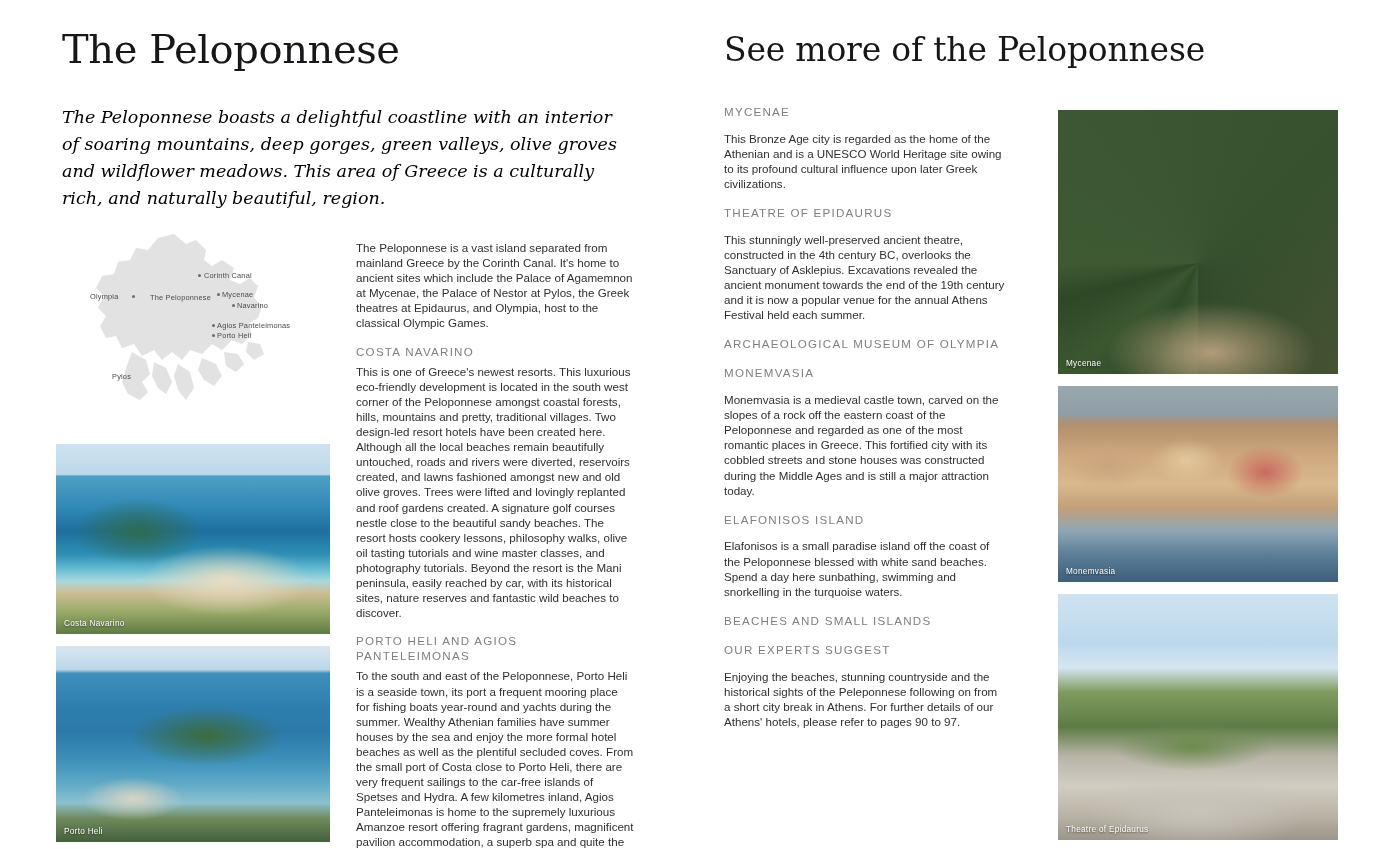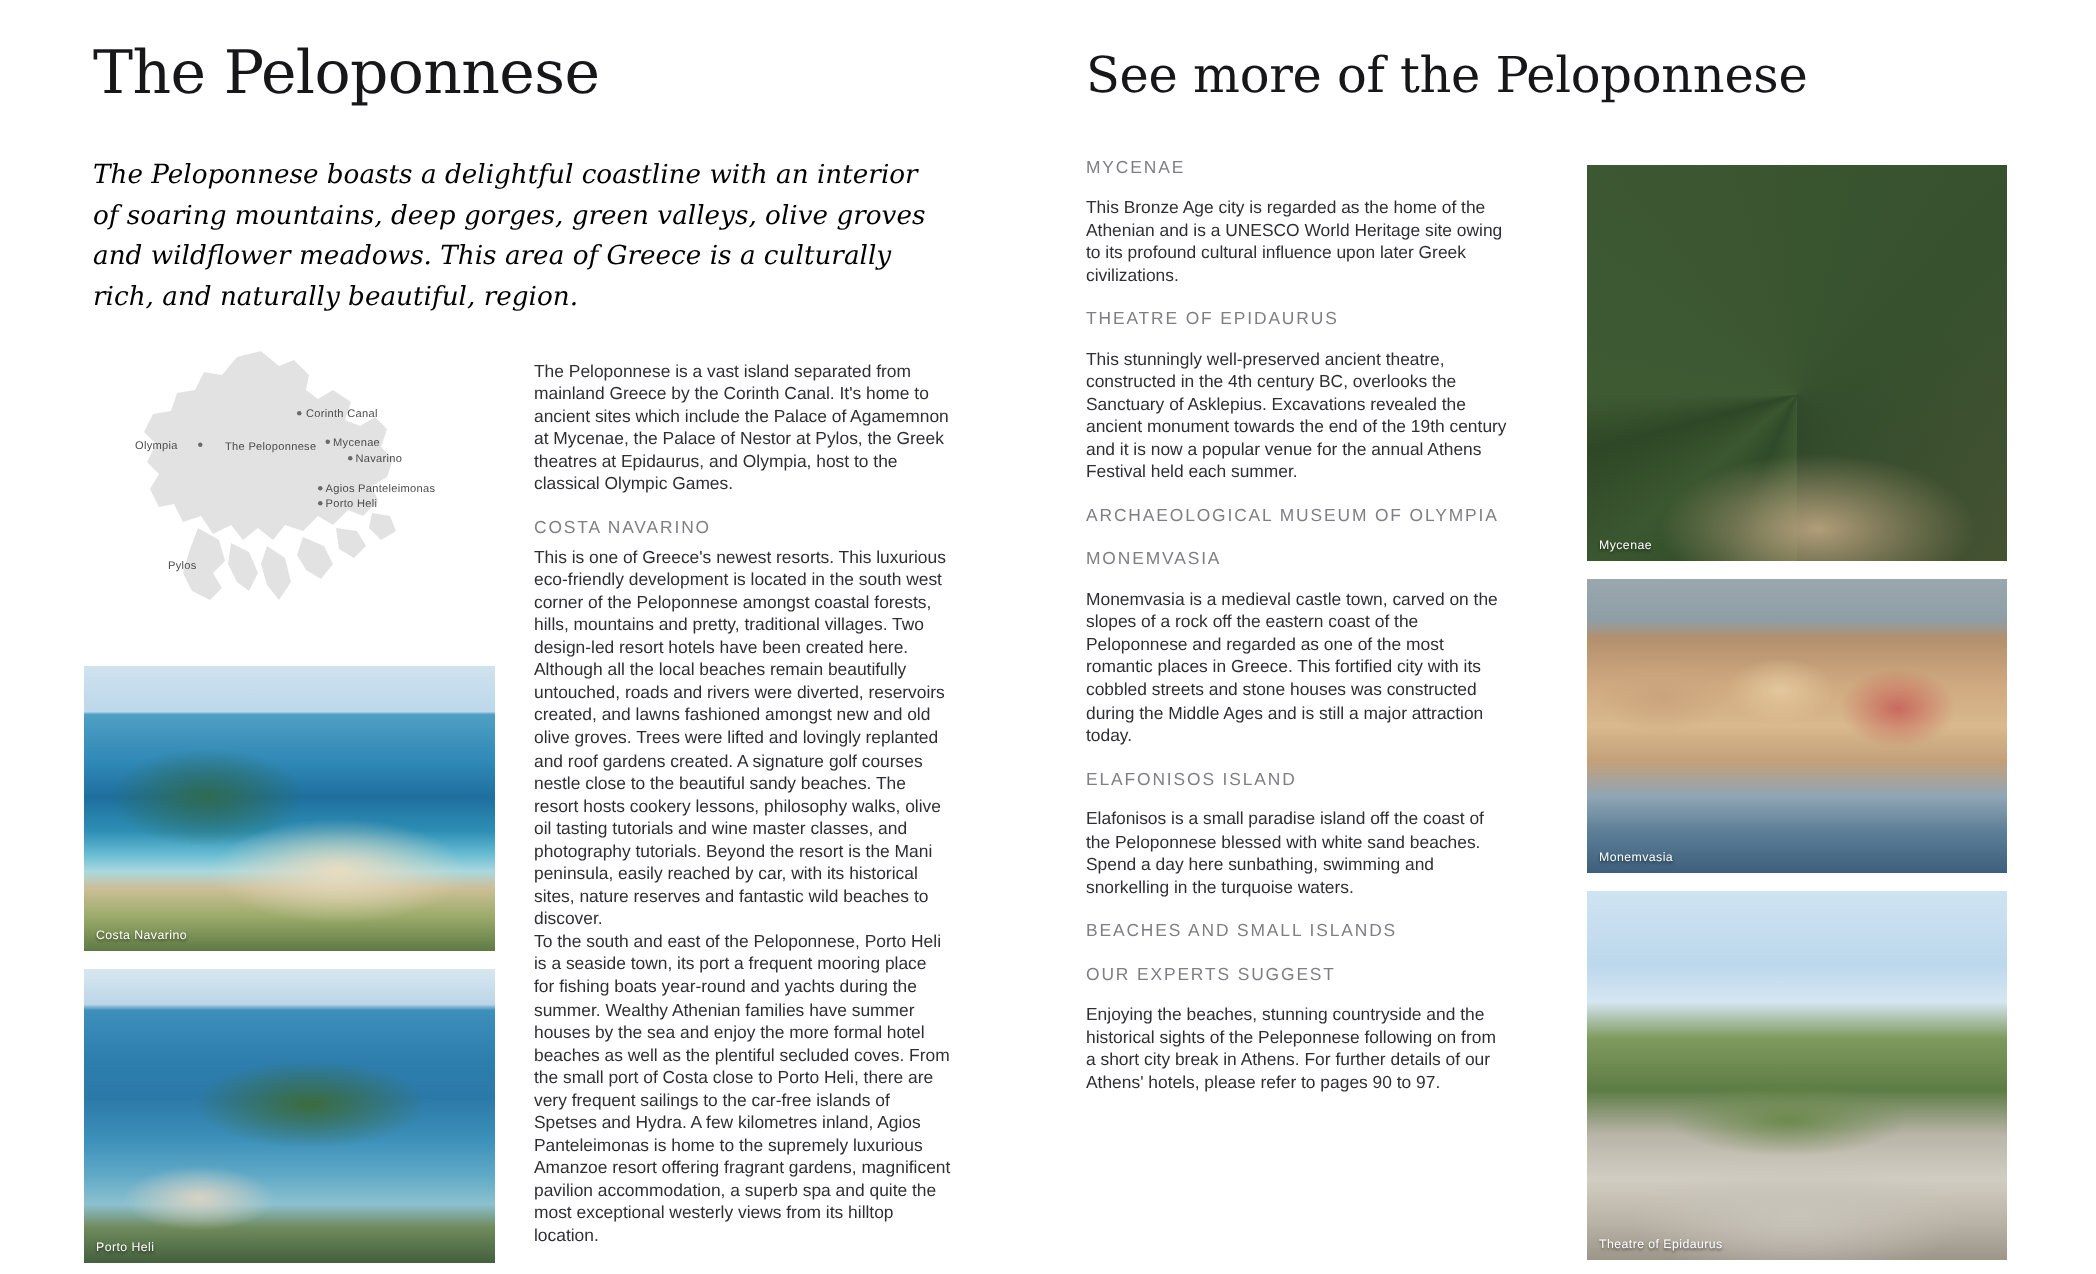--- a/index.html
+++ b/index.html
@@ -231,20 +231,21 @@
 
     <span class="map-label" style="left:50px; top:140px;">Pylos</span>
   </div>
 
   <div class="body-col">
     <p>The Peloponnese is a vast island separated from mainland Greece by the Corinth Canal. It's home to ancient sites which include the Palace of Agamemnon at Mycenae, the Palace of Nestor at Pylos, the Greek theatres at Epidaurus, and Olympia, host to the classical Olympic Games.</p>
 
     <div class="subhead">COSTA NAVARINO</div>
     <p>This is one of Greece's newest resorts. This luxurious eco-friendly development is located in the south west corner of the Peloponnese amongst coastal forests, hills, mountains and pretty, traditional villages. Two design-led resort hotels have been created here. Although all the local beaches remain beautifully untouched, roads and rivers were diverted, reservoirs created, and lawns fashioned amongst new and old olive groves. Trees were lifted and lovingly replanted and roof gardens created. A signature golf courses nestle close to the beautiful sandy beaches. The resort hosts cookery lessons, philosophy walks, olive oil tasting tutorials and wine master classes, and photography tutorials. Beyond the resort is the Mani peninsula, easily reached by car, with its historical sites, nature reserves and fantastic wild beaches to discover.</p>
 
+    <div class="subhead">PORTO HELI AND AGIOS PANTELEIMONAS</div>
     <p>To the south and east of the Peloponnese, Porto Heli is a seaside town, its port a frequent mooring place for fishing boats year-round and yachts during the summer. Wealthy Athenian families have summer houses by the sea and enjoy the more formal hotel beaches as well as the plentiful secluded coves. From the small port of Costa close to Porto Heli, there are very frequent sailings to the car-free islands of Spetses and Hydra. A few kilometres inland, Agios Panteleimonas is home to the supremely luxurious Amanzoe resort offering fragrant gardens, magnificent pavilion accommodation, a superb spa and quite the most exceptional westerly views from its hilltop location.</p>
   </div>
 
   <div class="photo" id="photo-costa">
     <div class="img-costa"></div>
     <span class="cap">Costa Navarino</span>
   </div>
 
   <div class="photo" id="photo-porto">
     <div class="img-porto"></div>

